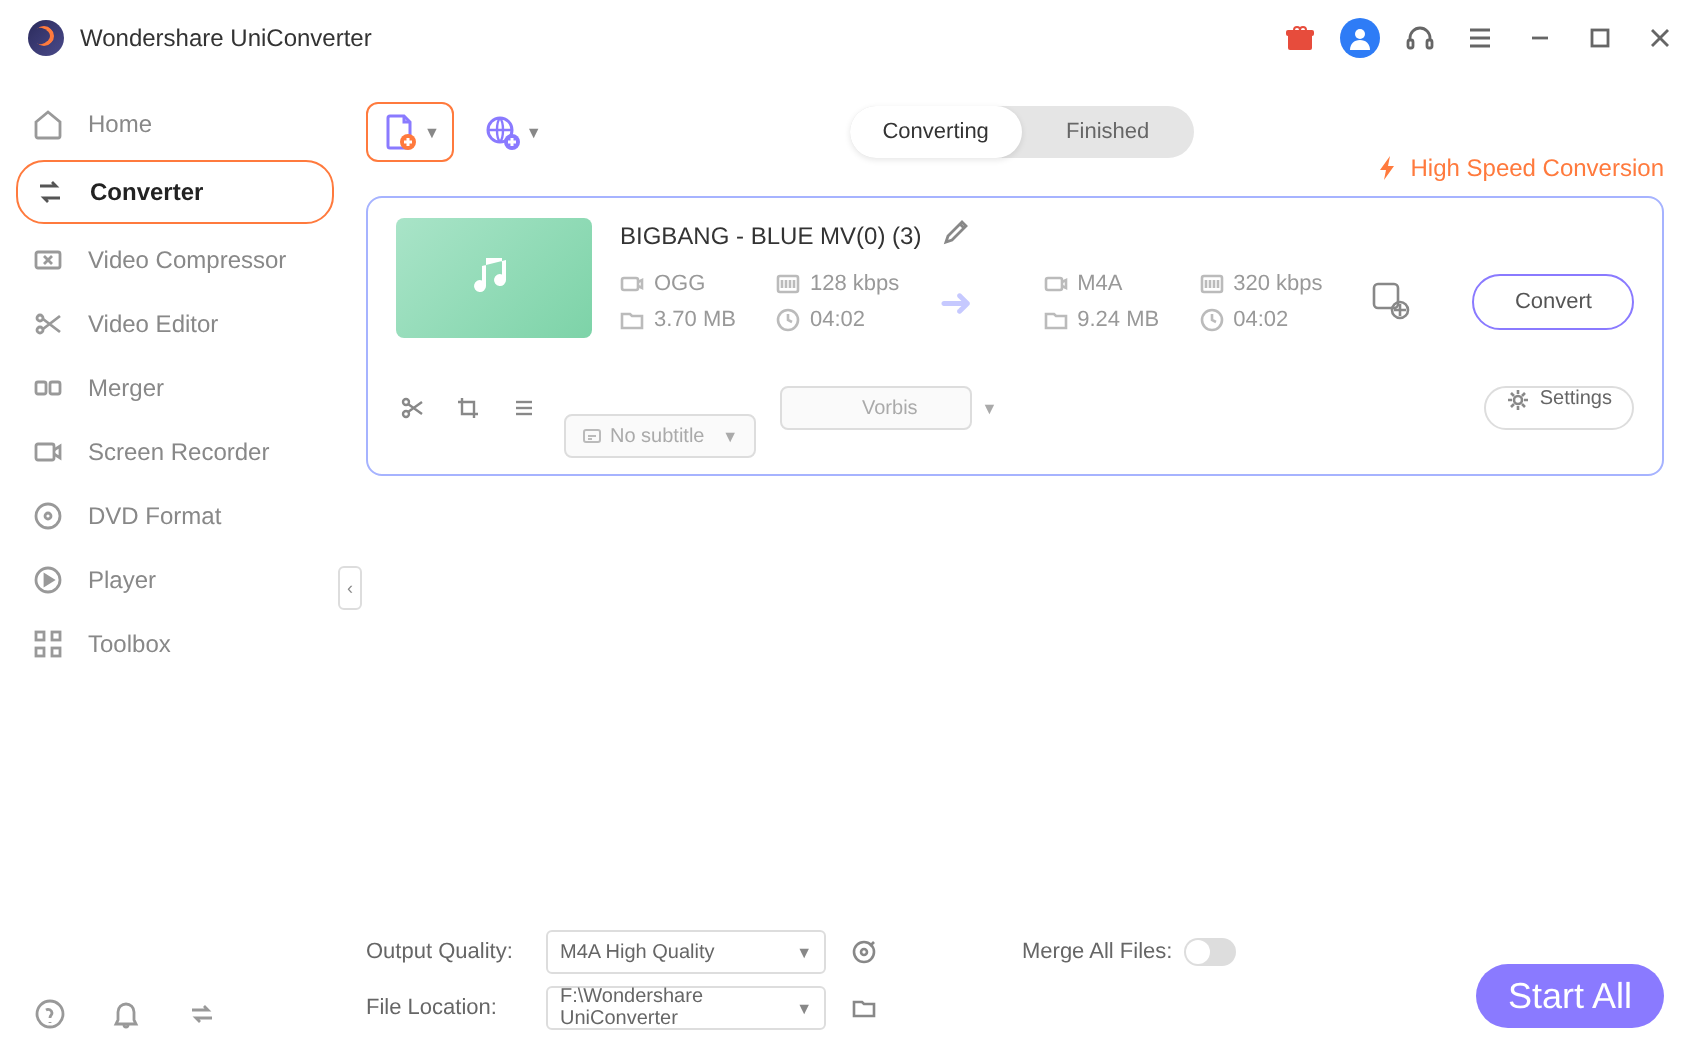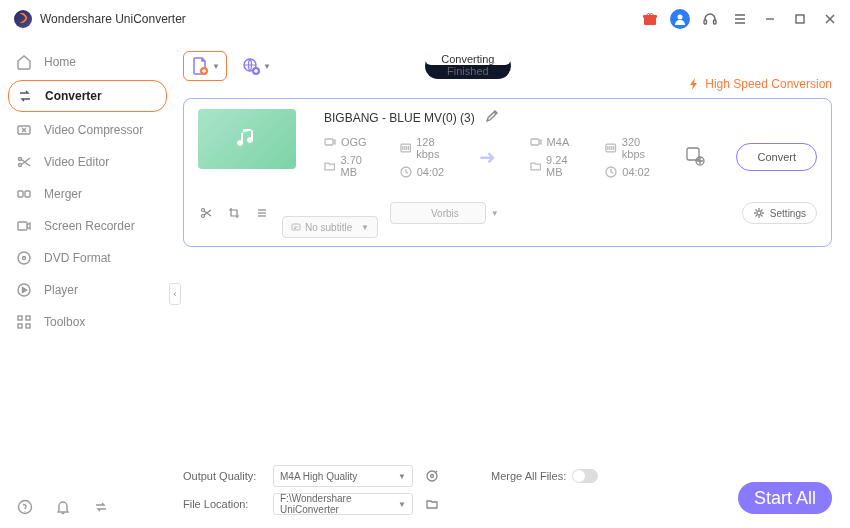--- a/index.html
+++ b/index.html
@@ -28,60 +28,60 @@
 .sb-icon { width: 18px; height: 18px; cursor: pointer; display: flex; align-items: center; justify-content: center; }
 .sb-icon svg { stroke: #999; fill: none; stroke-width: 1.4; }
 .collapse-handle { position: absolute; right: -6px; top: 245px; width: 12px; height: 22px; background: #fff; border: 1px solid #ddd; border-radius: 3px; display: flex; align-items: center; justify-content: center; font-size: 9px; color: #888; cursor: pointer; }
 
 .main { flex: 1; padding: 10px 18px 10px 8px; position: relative; display: flex; flex-direction: column; }
 
 .toolbar { height: 36px; display: flex; align-items: center; gap: 8px; }
 .tool-btn { height: 30px; display: flex; align-items: center; padding: 0 6px; border-radius: 6px; cursor: pointer; }
 .tool-btn.primary { border: 1.5px solid #ff7a3d; }
 .tool-svg { width: 20px; height: 20px; }
-.tab-group { margin-left: 140px; display: flex; background: #0f172a; border-radius: 14px; height: 26px; flex-direction: column; }
+.tab-group { margin-left: 140px; display: flex; background: #e5e5e5; border-radius: 14px; height: 26px; }
 .tab { width: 86px; display: flex; align-items: center; justify-content: center; font-size: 11px; color: #666; cursor: pointer; border-radius: 14px; }
 .tab.active { background: #fff; box-shadow: 0 1px 3px rgba(0,0,0,.1); color: #333; }
 .hsc { margin-left: auto; color: #ff7a3d; font-size: 12px; display: flex; align-items: center; gap: 4px; cursor: pointer; margin-top: 36px; }
 
 .file-card { margin-top: 14px; border: 1.5px solid #a6b3ff; border-radius: 8px; padding: 10px 14px 8px 14px; }
 .fc-top { display: flex; }
 .thumb { width: 98px; height: 60px; background: linear-gradient(135deg, #a9e4c8, #7dd3a8); border-radius: 4px; display: flex; align-items: center; justify-content: center; }
 .thumb svg { fill: #fff; }
-.meta { flex: 1; padding-left: 28px; }
+.meta { flex: 1; padding-left: 14px; }
 .filename-row { display: flex; align-items: center; gap: 10px; font-size: 12px; color: #333; font-weight: 500; margin-bottom: 10px; }
 .edit-ic { cursor: pointer; }
 .edit-ic svg { stroke: #888; fill: none; stroke-width: 1.4; }
 .conv-grid { display: flex; align-items: center; gap: 20px; }
 .col { display: flex; flex-direction: column; gap: 6px; font-size: 11px; color: #999; }
 .cell { display: flex; align-items: center; gap: 5px; }
 .cell svg { stroke: #bbb; fill: none; stroke-width: 1.3; }
 .arrow { width: 32px; color: #c6c9ff; font-size: 20px; }
 .gear-col { margin-left: auto; cursor: pointer; }
 .gear-col svg { stroke: #888; fill: none; stroke-width: 1.3; }
 .convert-btn { height: 28px; padding: 0 20px; border: 1px solid #8a7aff; border-radius: 14px; background: #fff; color: #555; font-size: 11px; cursor: pointer; margin-left: 10px; }
 
 .fc-bottom { display: flex; align-items: center; margin-top: 10px; gap: 12px; }
 .mini-ic { width: 16px; height: 16px; cursor: pointer; display: flex; align-items: center; justify-content: center; }
 .mini-ic svg { stroke: #888; fill: none; stroke-width: 1.2; }
 .dd { height: 22px; border: 1px solid #ddd; border-radius: 4px; display: flex; align-items: center; padding: 0 8px; font-size: 10px; color: #aaa; cursor: pointer; gap: 4px; background: #fafafa; }
 .dd.sub { width: 96px; margin-top: 28px; }
 .dd.aud { width: 96px; gap: 32px; }
 .dd .chev { margin-left: auto; font-size: 8px; }
-.settings-btn { margin-left: auto; height: 22px; border: 1px solid #ddd; border-radius: 11px; padding: 0 10px; display: flex; align-items: center; gap: 5px; font-size: 10px; color: #666; cursor: pointer; }
+.settings-btn { margin-left: auto; height: 22px; border: 1px solid #ddd; border-radius: 11px; padding: 0 10px; display: flex; gap: 5px; font-size: 10px; color: #666; cursor: pointer; }
 .settings-btn svg { stroke: #888; fill: none; stroke-width: 1.3; }
 
 .footer { margin-top: auto; padding-top: 10px; }
 .f-row { display: flex; align-items: center; height: 28px; font-size: 11px; color: #666; gap: 10px; }
 .f-label { width: 80px; }
 .f-dd { width: 140px; height: 22px; border: 1px solid #ddd; border-radius: 3px; display: flex; align-items: center; padding: 0 6px; font-size: 10px; cursor: pointer; }
 .f-dd .chev { margin-left: auto; font-size: 8px; color: #888; }
 .f-ic { width: 18px; height: 18px; cursor: pointer; display: flex; align-items: center; justify-content: center; }
 .f-ic svg { stroke: #888; fill: none; stroke-width: 1.3; }
-.merge { margin-left: 40px; display: flex; align-items: center; gap: 6px; }
+.merge { margin-left: 60px; display: flex; align-items: center; gap: 6px; }
 .toggle { width: 26px; height: 14px; background: #ddd; border-radius: 7px; position: relative; cursor: pointer; }
 .toggle::after { content: ""; position: absolute; left: 1px; top: 1px; width: 12px; height: 12px; background: #fff; border-radius: 50%; }
 .start-all { position: absolute; right: 18px; bottom: 14px; width: 94px; height: 32px; background: #8a7aff; color: #fff; border-radius: 16px; border: none; font-size: 18px; cursor: pointer; }
 </style>
 </head>
 <body>
 
 <div class="titlebar">
   <div class="logo"></div>
   <div class="app-title">Wondershare UniConverter</div>

